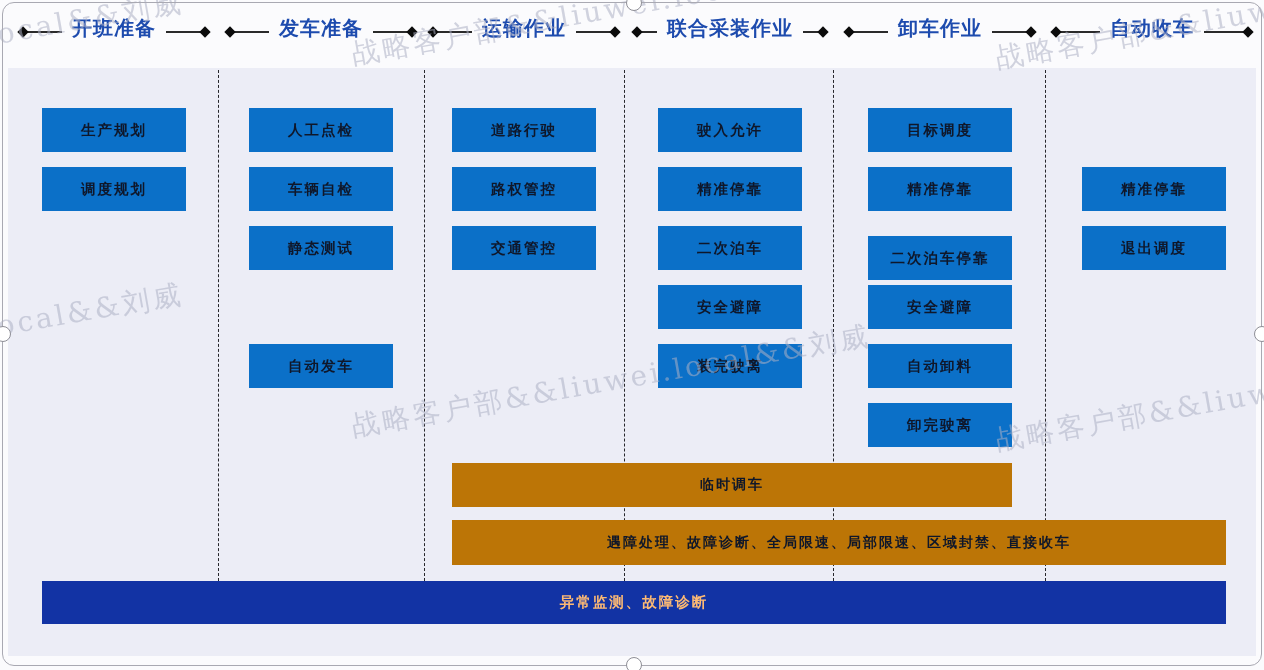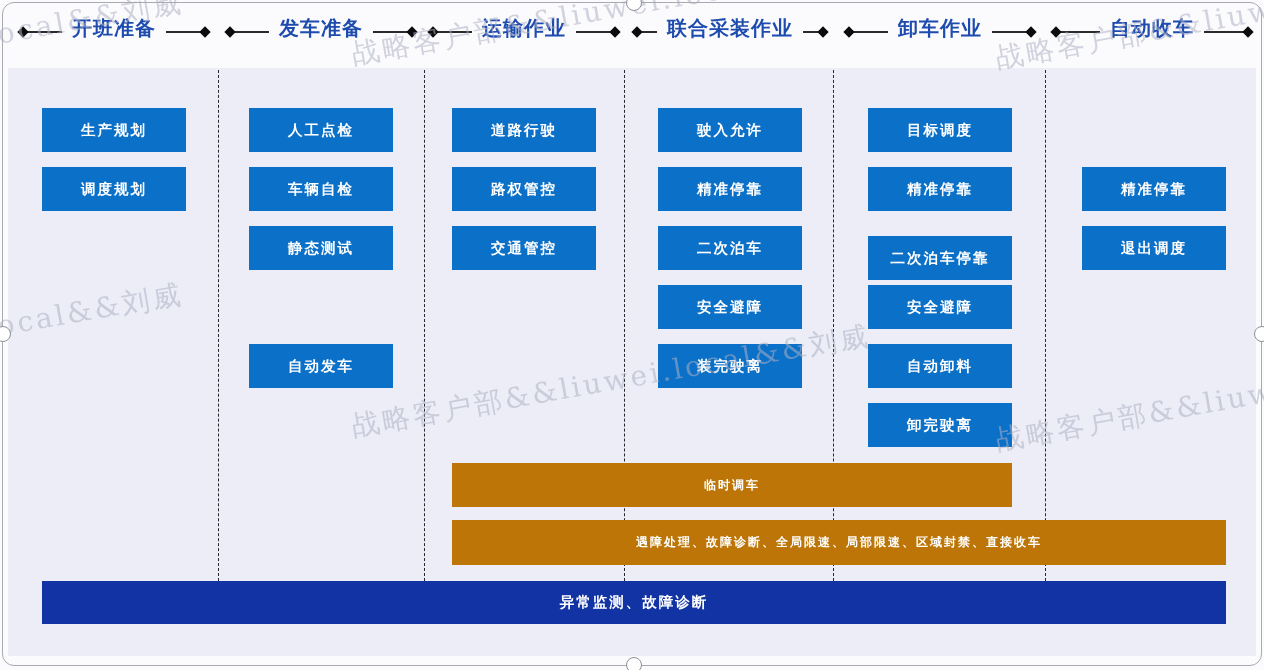--- a/index.html
+++ b/index.html
@@ -18,28 +18,28 @@
   .vsep{position:absolute;top:70px;height:511px;width:0;border-left:1.5px dashed #26262b;z-index:1;}
 
   
   .col-header{position:absolute;top:6px;height:34px;display:flex;align-items:flex-end;z-index:2;}
   .hdiamond{width:8px;height:8px;background:#0b0b0b;transform:rotate(45deg);margin-bottom:4px;flex:0 0 auto;}
   .hline{flex:1 1 auto;height:2px;background:#2a2a2a;margin-bottom:7px;}
   .htitle{font-size:20px;font-weight:bold;color:#1D4BAE;padding:0 10px;line-height:1;margin-bottom:2px;
           letter-spacing:1px;white-space:nowrap;}
 
   
-  .task{position:absolute;width:144px;height:44px;background:#0B70C8;color:#ffffff;
+  .task{position:absolute;width:144px;height:44px;background:#0B70C8;color:#0f172a;
         font-size:14.5px;font-weight:bold;letter-spacing:2px;display:flex;align-items:center;
         justify-content:center;z-index:2;white-space:nowrap;}
 
   
-  .obar{position:absolute;background:#BC7506;color:#ffffff;font-size:12px;font-weight:bold;
+  .obar{position:absolute;background:#BC7506;color:#0f172a;font-size:14px;font-weight:bold;
         letter-spacing:2px;display:flex;align-items:center;justify-content:center;z-index:2;}
-  .navybar{position:absolute;background:#1233A4;color:#ffffff;font-size:14.5px;font-weight:bold;
+  .navybar{position:absolute;background:#1233A4;color:#fdba74;font-size:14.5px;font-weight:bold;
         letter-spacing:2px;display:flex;align-items:center;justify-content:center;z-index:2;}
 
   
   .wm{position:absolute;font-family:"DejaVu Serif",serif;font-size:28px;letter-spacing:3px;
       color:rgba(173,176,196,0.55);transform:rotate(-10deg);transform-origin:left center;
       white-space:nowrap;z-index:5;pointer-events:none;}
 </style>
 </head>
 <body>
 

